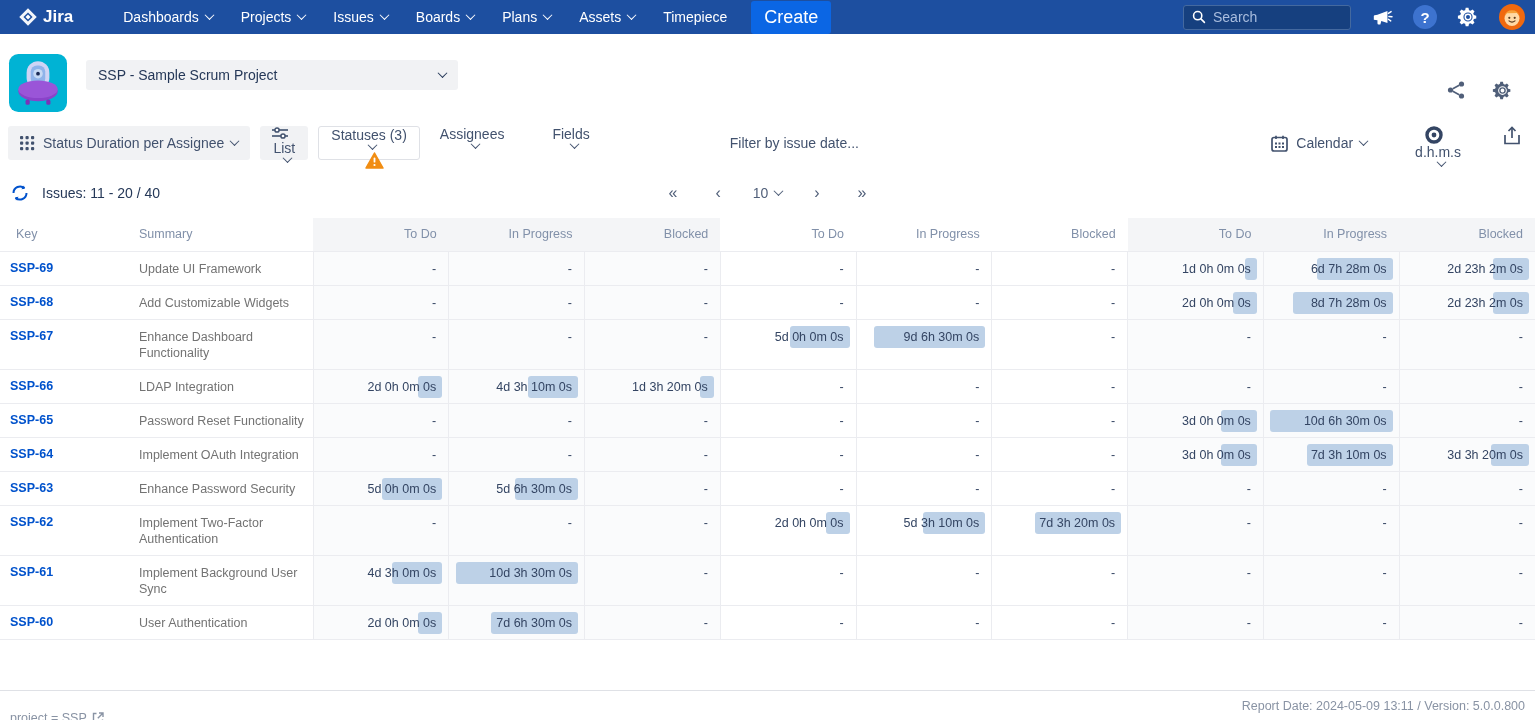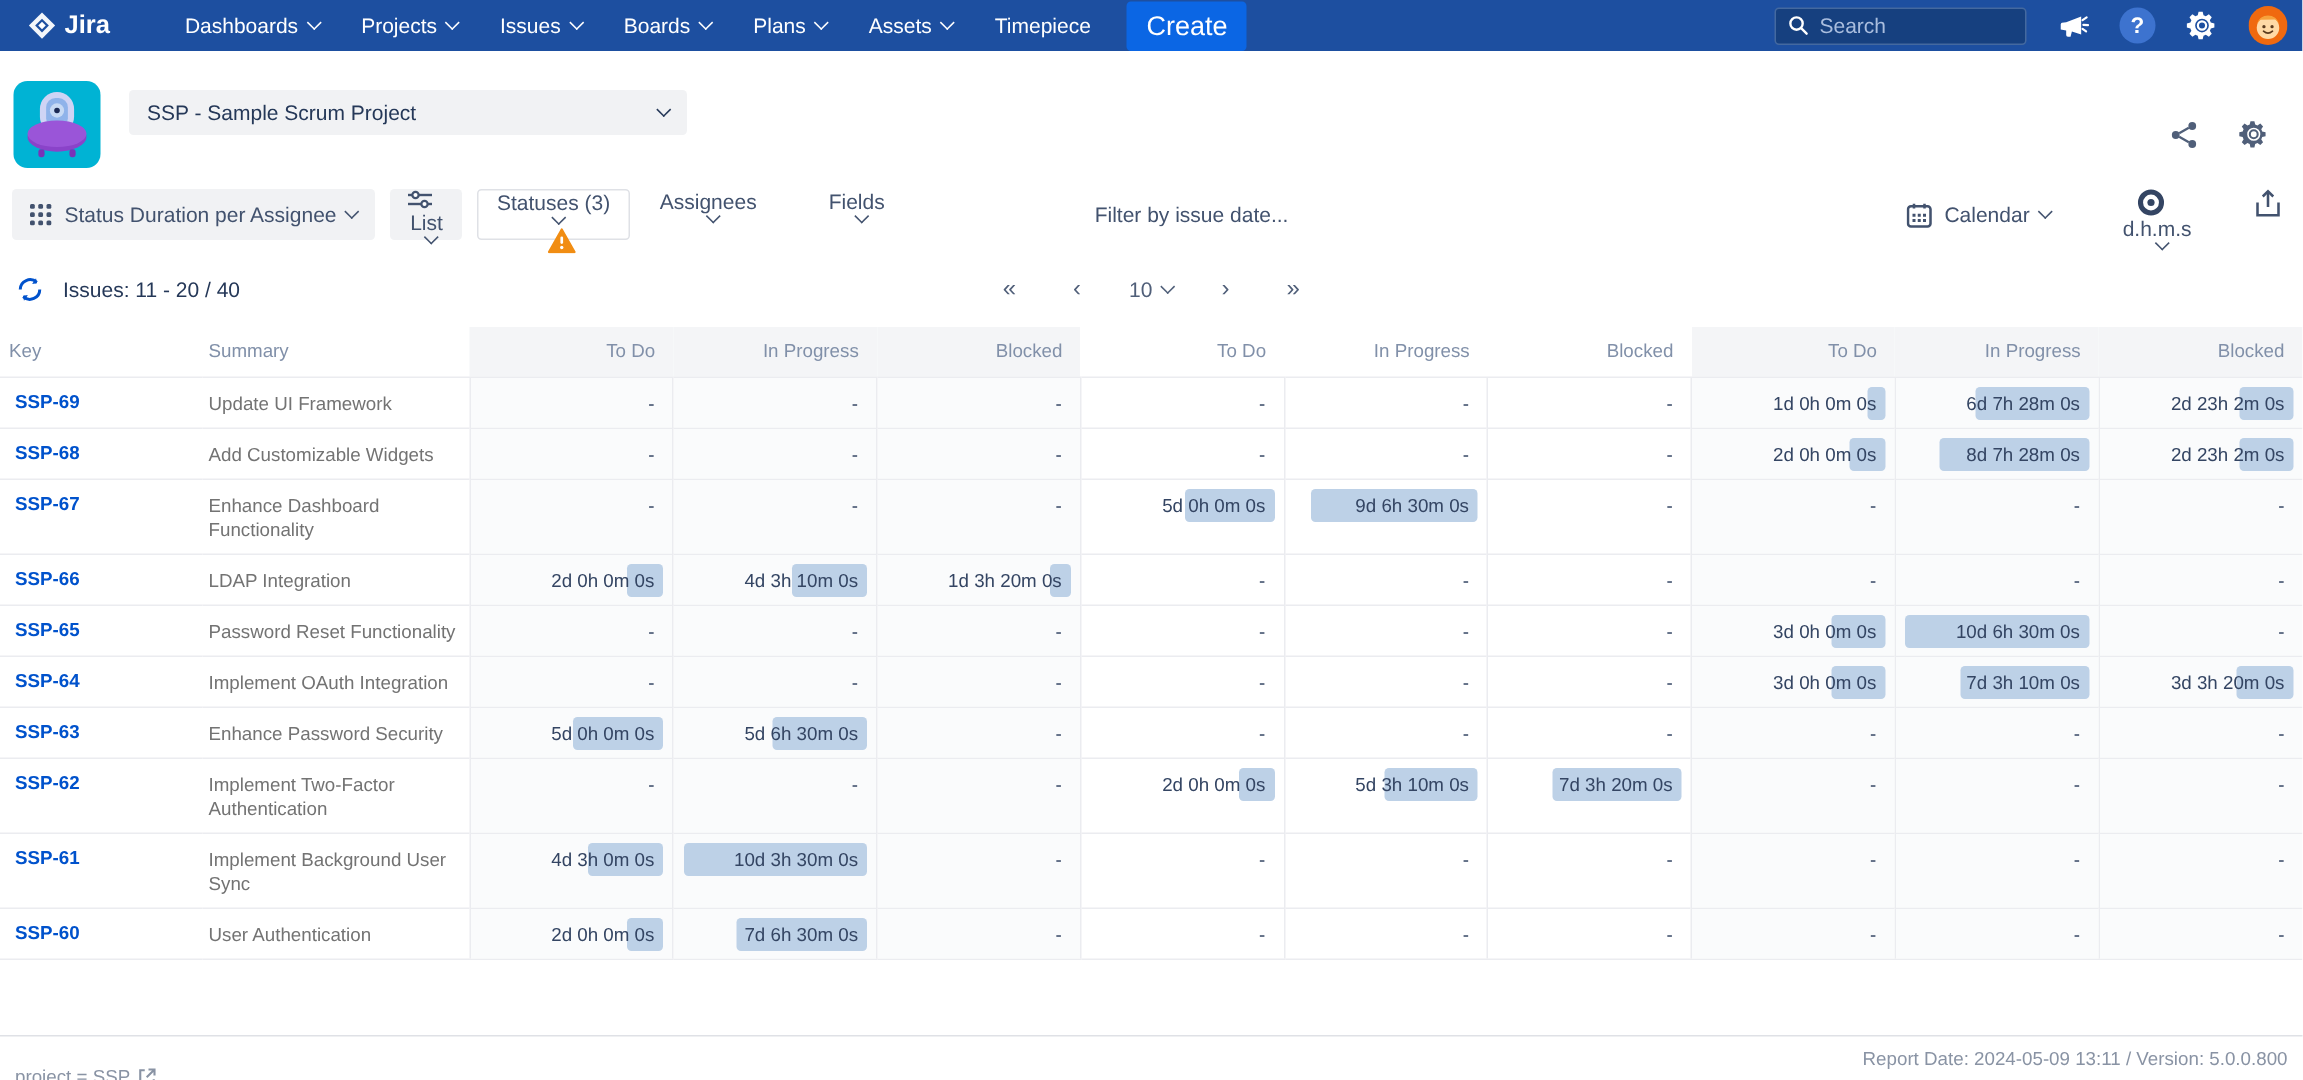--- a/index.html
+++ b/index.html
@@ -66,21 +66,21 @@
     align-items:center; gap:26px; color:#505f79; font-size:16px; }
   .pager .pbtn { cursor:pointer; padding:2px 6px; }
   .page-size { display:flex; align-items:center; font-size:14px; cursor:pointer; }
 
   
   table.report { width:1535px; table-layout:fixed; border-collapse:collapse; margin-top:6px; }
   .report th { font-weight:normal; color:var(--muted,#8190a9); }
   .report tr.grp-row th { height:34px; font-size:13px; }
   .report tr.hdr-row th { height:33px; font-size:12.5px; }
   .report th.hs, .report tr.hdr-row th.hsc { background:#f4f5f7; }
-  .report tr.hdr-row th.key-h { text-align:left; padding-left:6px; }
+  .report tr.hdr-row th.key-h { text-align:left; padding-left:16px; }
   .report tr.hdr-row th.sum-h { text-align:left; padding-left:4px; }
   .report tr.hdr-row th.val-h { text-align:right; padding-right:12px; }
   .report td { border-top:1px solid var(--border,#ebecf0); vertical-align:top; font-size:12.5px; }
   .report tbody tr:last-child td { border-bottom:1px solid var(--border,#ebecf0); }
   td.key-cell { padding:9px 4px 8px 10px; }
   td.key-cell a { color:var(--accent,#0052cc); font-weight:bold; text-decoration:none; cursor:pointer; }
   td.sum-cell { padding:9px 8px 8px 4px; color:#737373; line-height:16px; }
   td.val-cell { position:relative; text-align:right; padding:9px 12px 8px 4px; color:#344563;
     border-left:1px solid var(--border,#ebecf0); line-height:16px; }
   td.val-cell.s { background:var(--shade,#fafbfc); }

